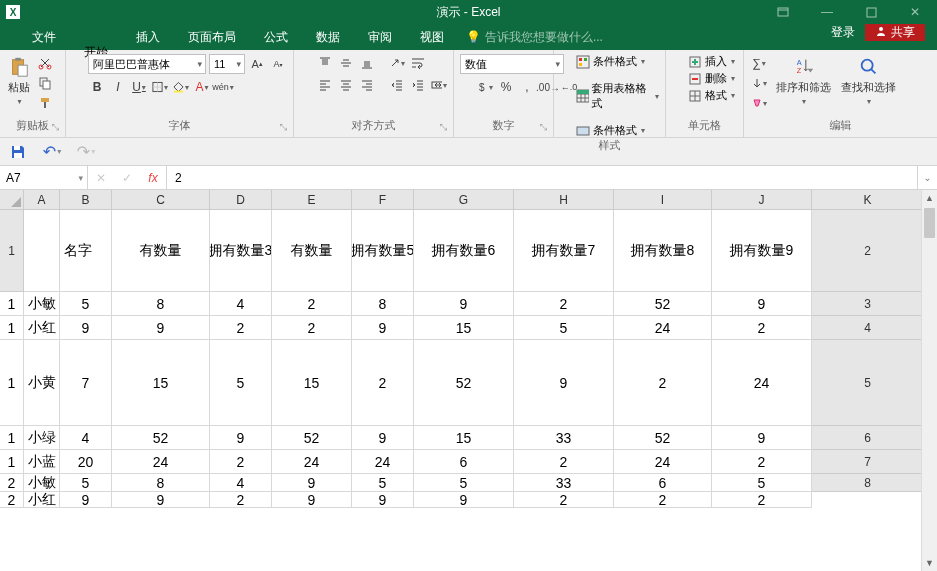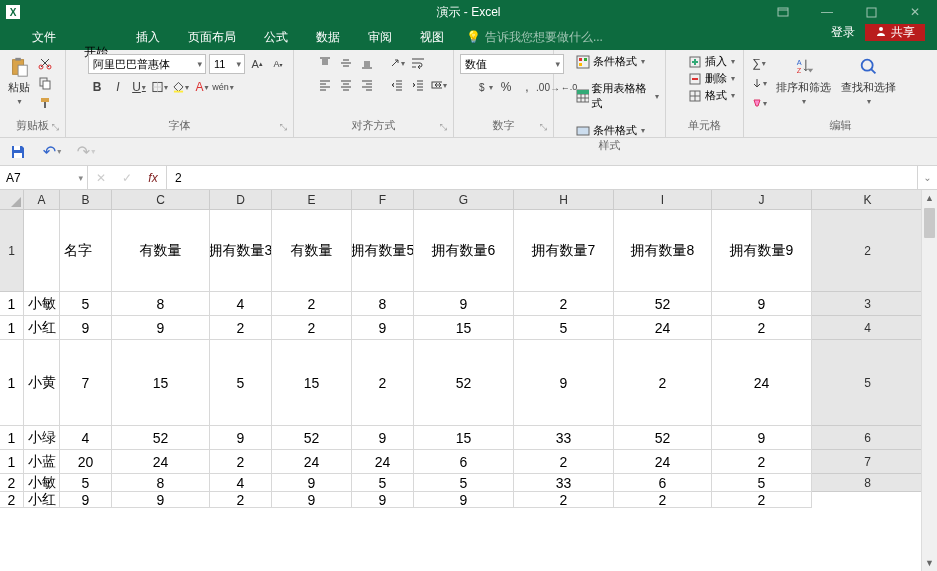--- a/index.html
+++ b/index.html
@@ -41,21 +41,21 @@
 
 
 .qat { background: #f0f0f0; height: 28px; border-bottom: 1px solid #d4d4d4; display: flex; align-items: center; padding: 0 8px; gap: 14px; }
 .qat .btn { width: 20px; height: 20px; display: flex; align-items: center; justify-content: center; cursor: pointer; color: #0d6b3f; }
 
 
 .fbar { height: 24px; border-bottom: 1px solid #d4d4d4; display: flex; align-items: stretch; font-size: 12px; }
 .namebox { width: 88px; border-right: 1px solid #d4d4d4; padding: 0 6px; display: flex; align-items: center; position: relative; }
 .namebox::after { content: "▾"; position: absolute; right: 4px; font-size: 9px; color: #888; }
 .fbtns { display: flex; align-items: center; border-right: 1px solid #d4d4d4; }
-.fbtns div { width: 26px; display: flex; align-items: center; justify-content: center; color: #7f1d1d; cursor: pointer; font-size: 12px; }
+.fbtns div { width: 26px; display: flex; align-items: center; justify-content: center; color: #ef4444; cursor: pointer; font-size: 12px; }
 .finput { flex: 1; padding: 0 8px; display: flex; align-items: center; }
 .fexpand { width: 20px; border-left: 1px solid #d4d4d4; display: flex; align-items: center; justify-content: center; color: #888; font-size: 10px; }
 
 
 .gridwrap { position: relative; height: calc(571px - 24px - 26px - 88px - 28px - 24px); overflow: hidden; }
 .grid { display: grid; font-size: 14px; color: #000; }
 .colhdr, .rowhdr, .corner { background: #e6e6e6; border-right: 1px solid #ccc; border-bottom: 1px solid #ccc; display: flex; align-items: center; justify-content: center; font-size: 12px; color: #333; }
 .corner { background: #e6e6e6; position: relative; }
 .corner::after { content: ""; position: absolute; right: 2px; bottom: 2px; width: 0; height: 0; border-style: solid; border-width: 0 0 10px 10px; border-color: transparent transparent #b0b0b0 transparent; }
 .cell { border-right: 1px solid #d8d8d8; border-bottom: 1px solid #d8d8d8; display: flex; align-items: center; justify-content: center; padding: 0 4px; overflow: hidden; white-space: nowrap; }

